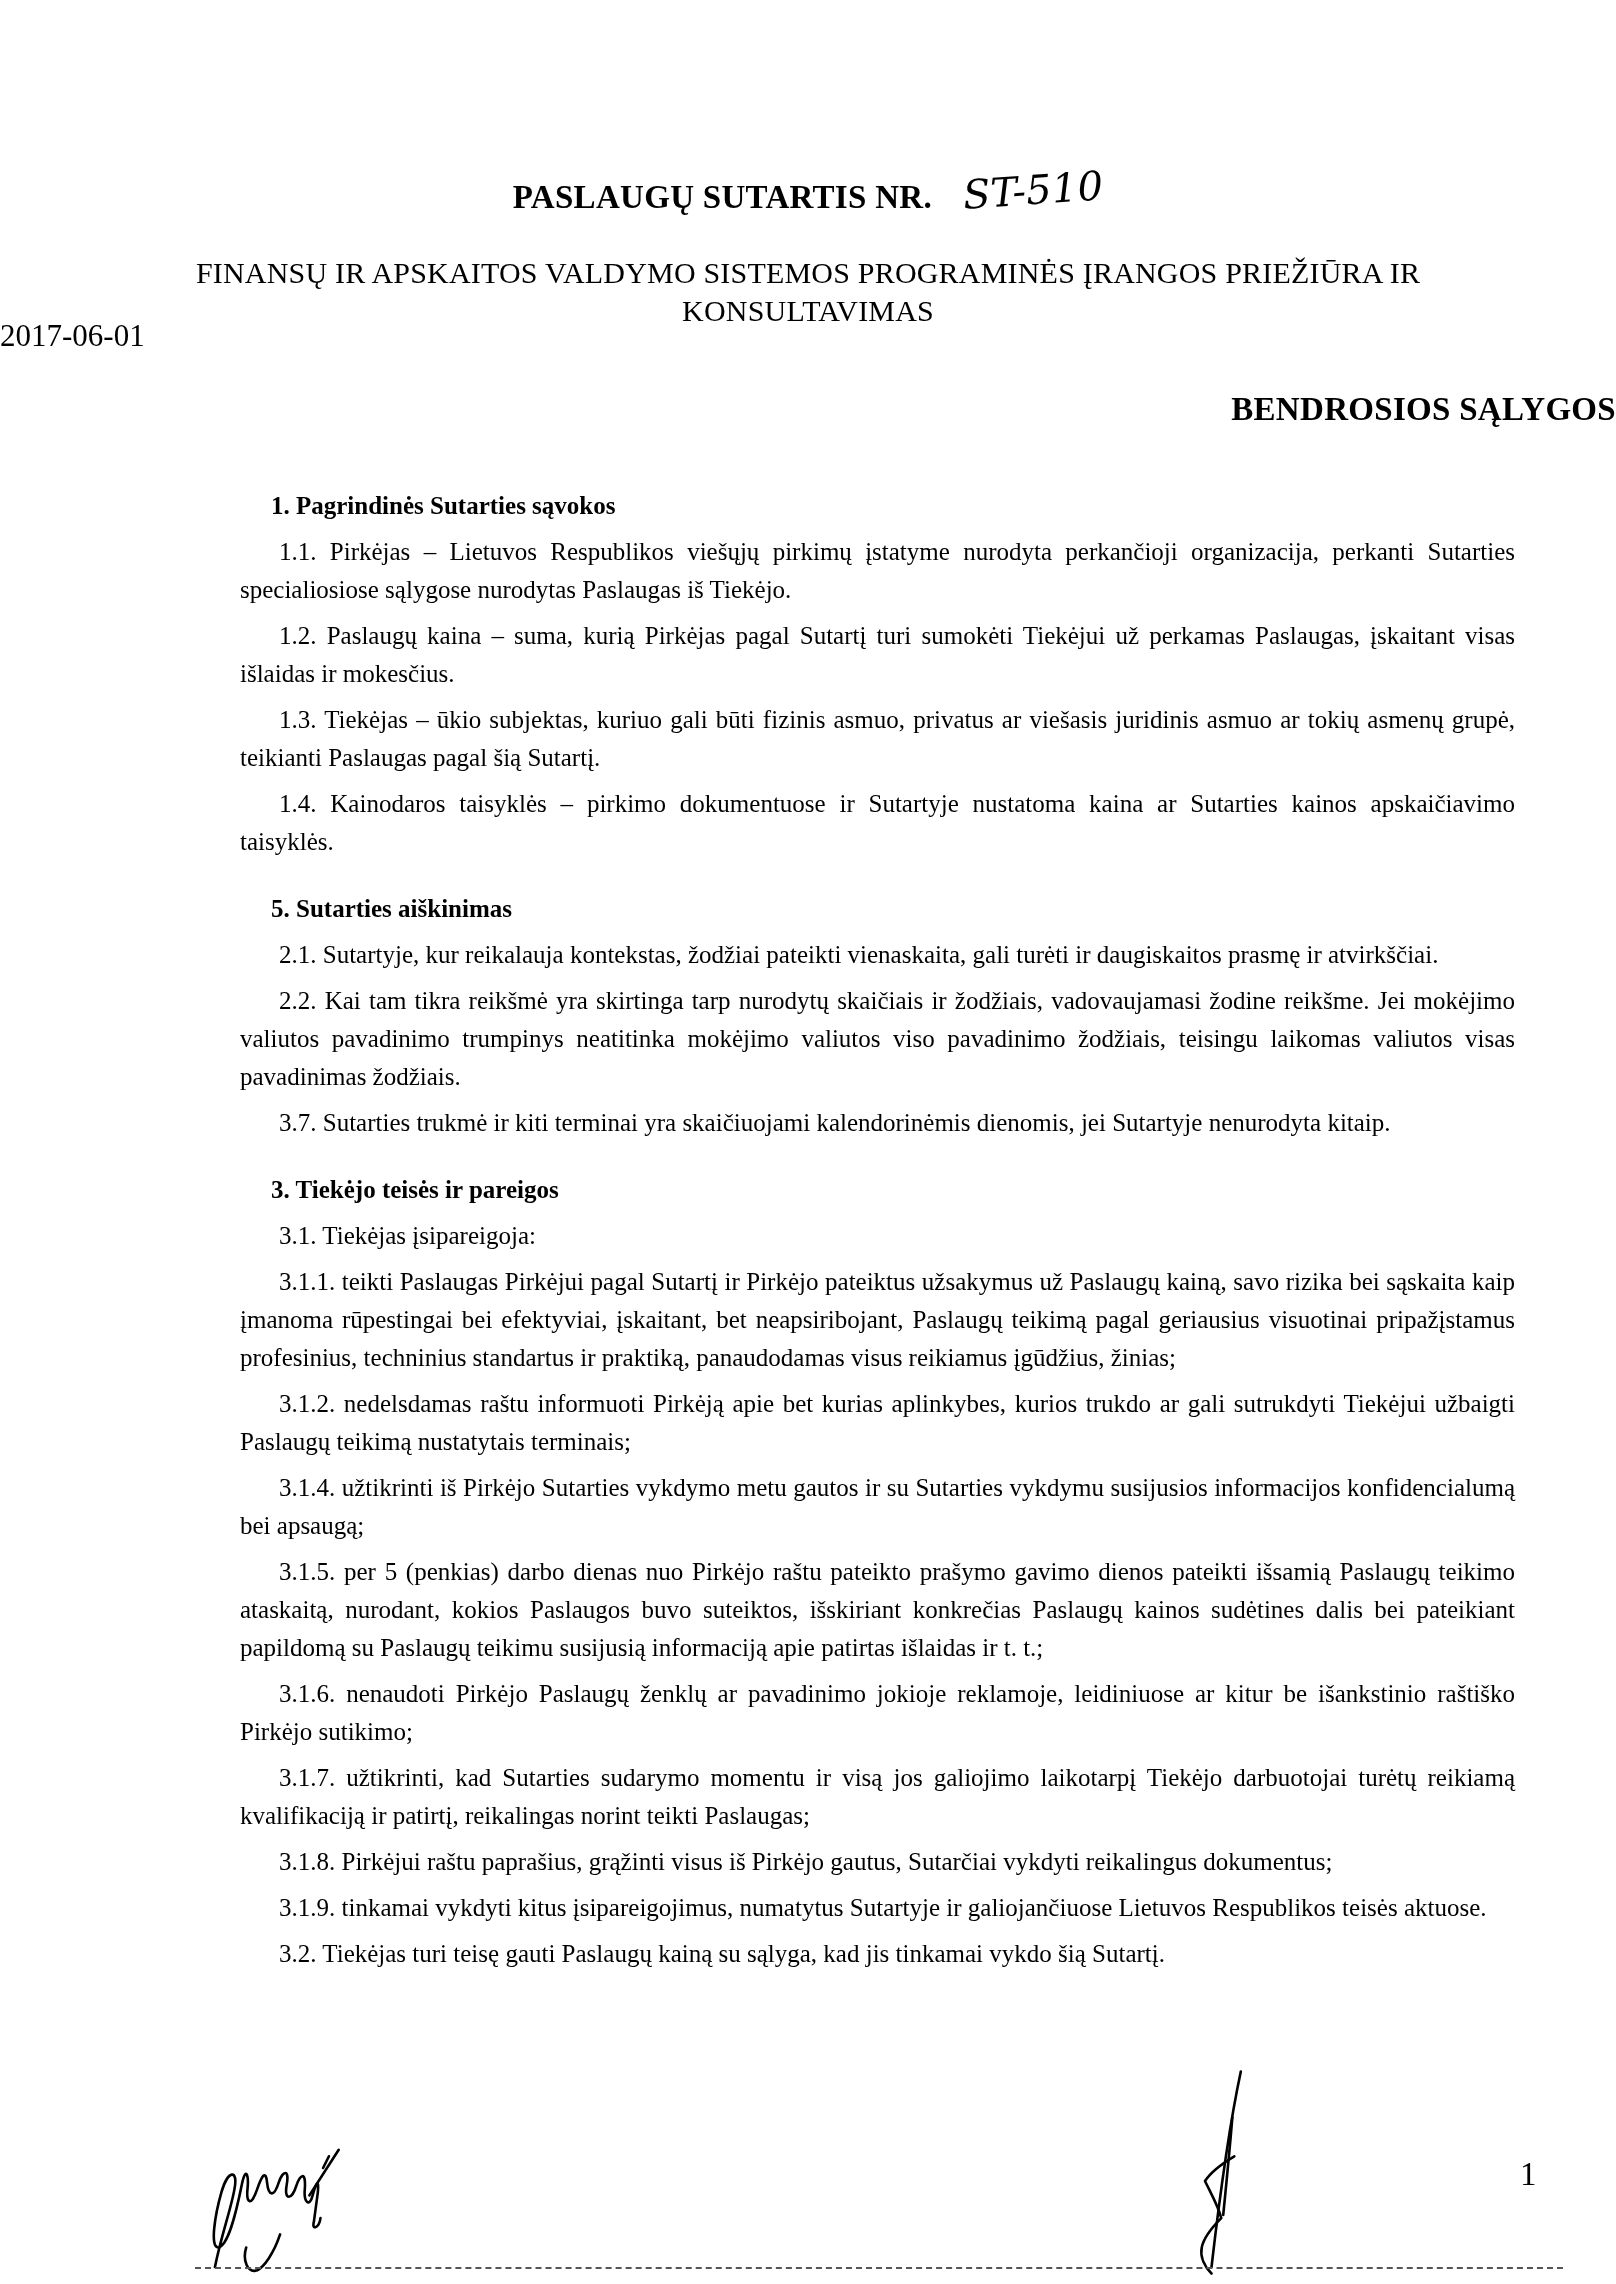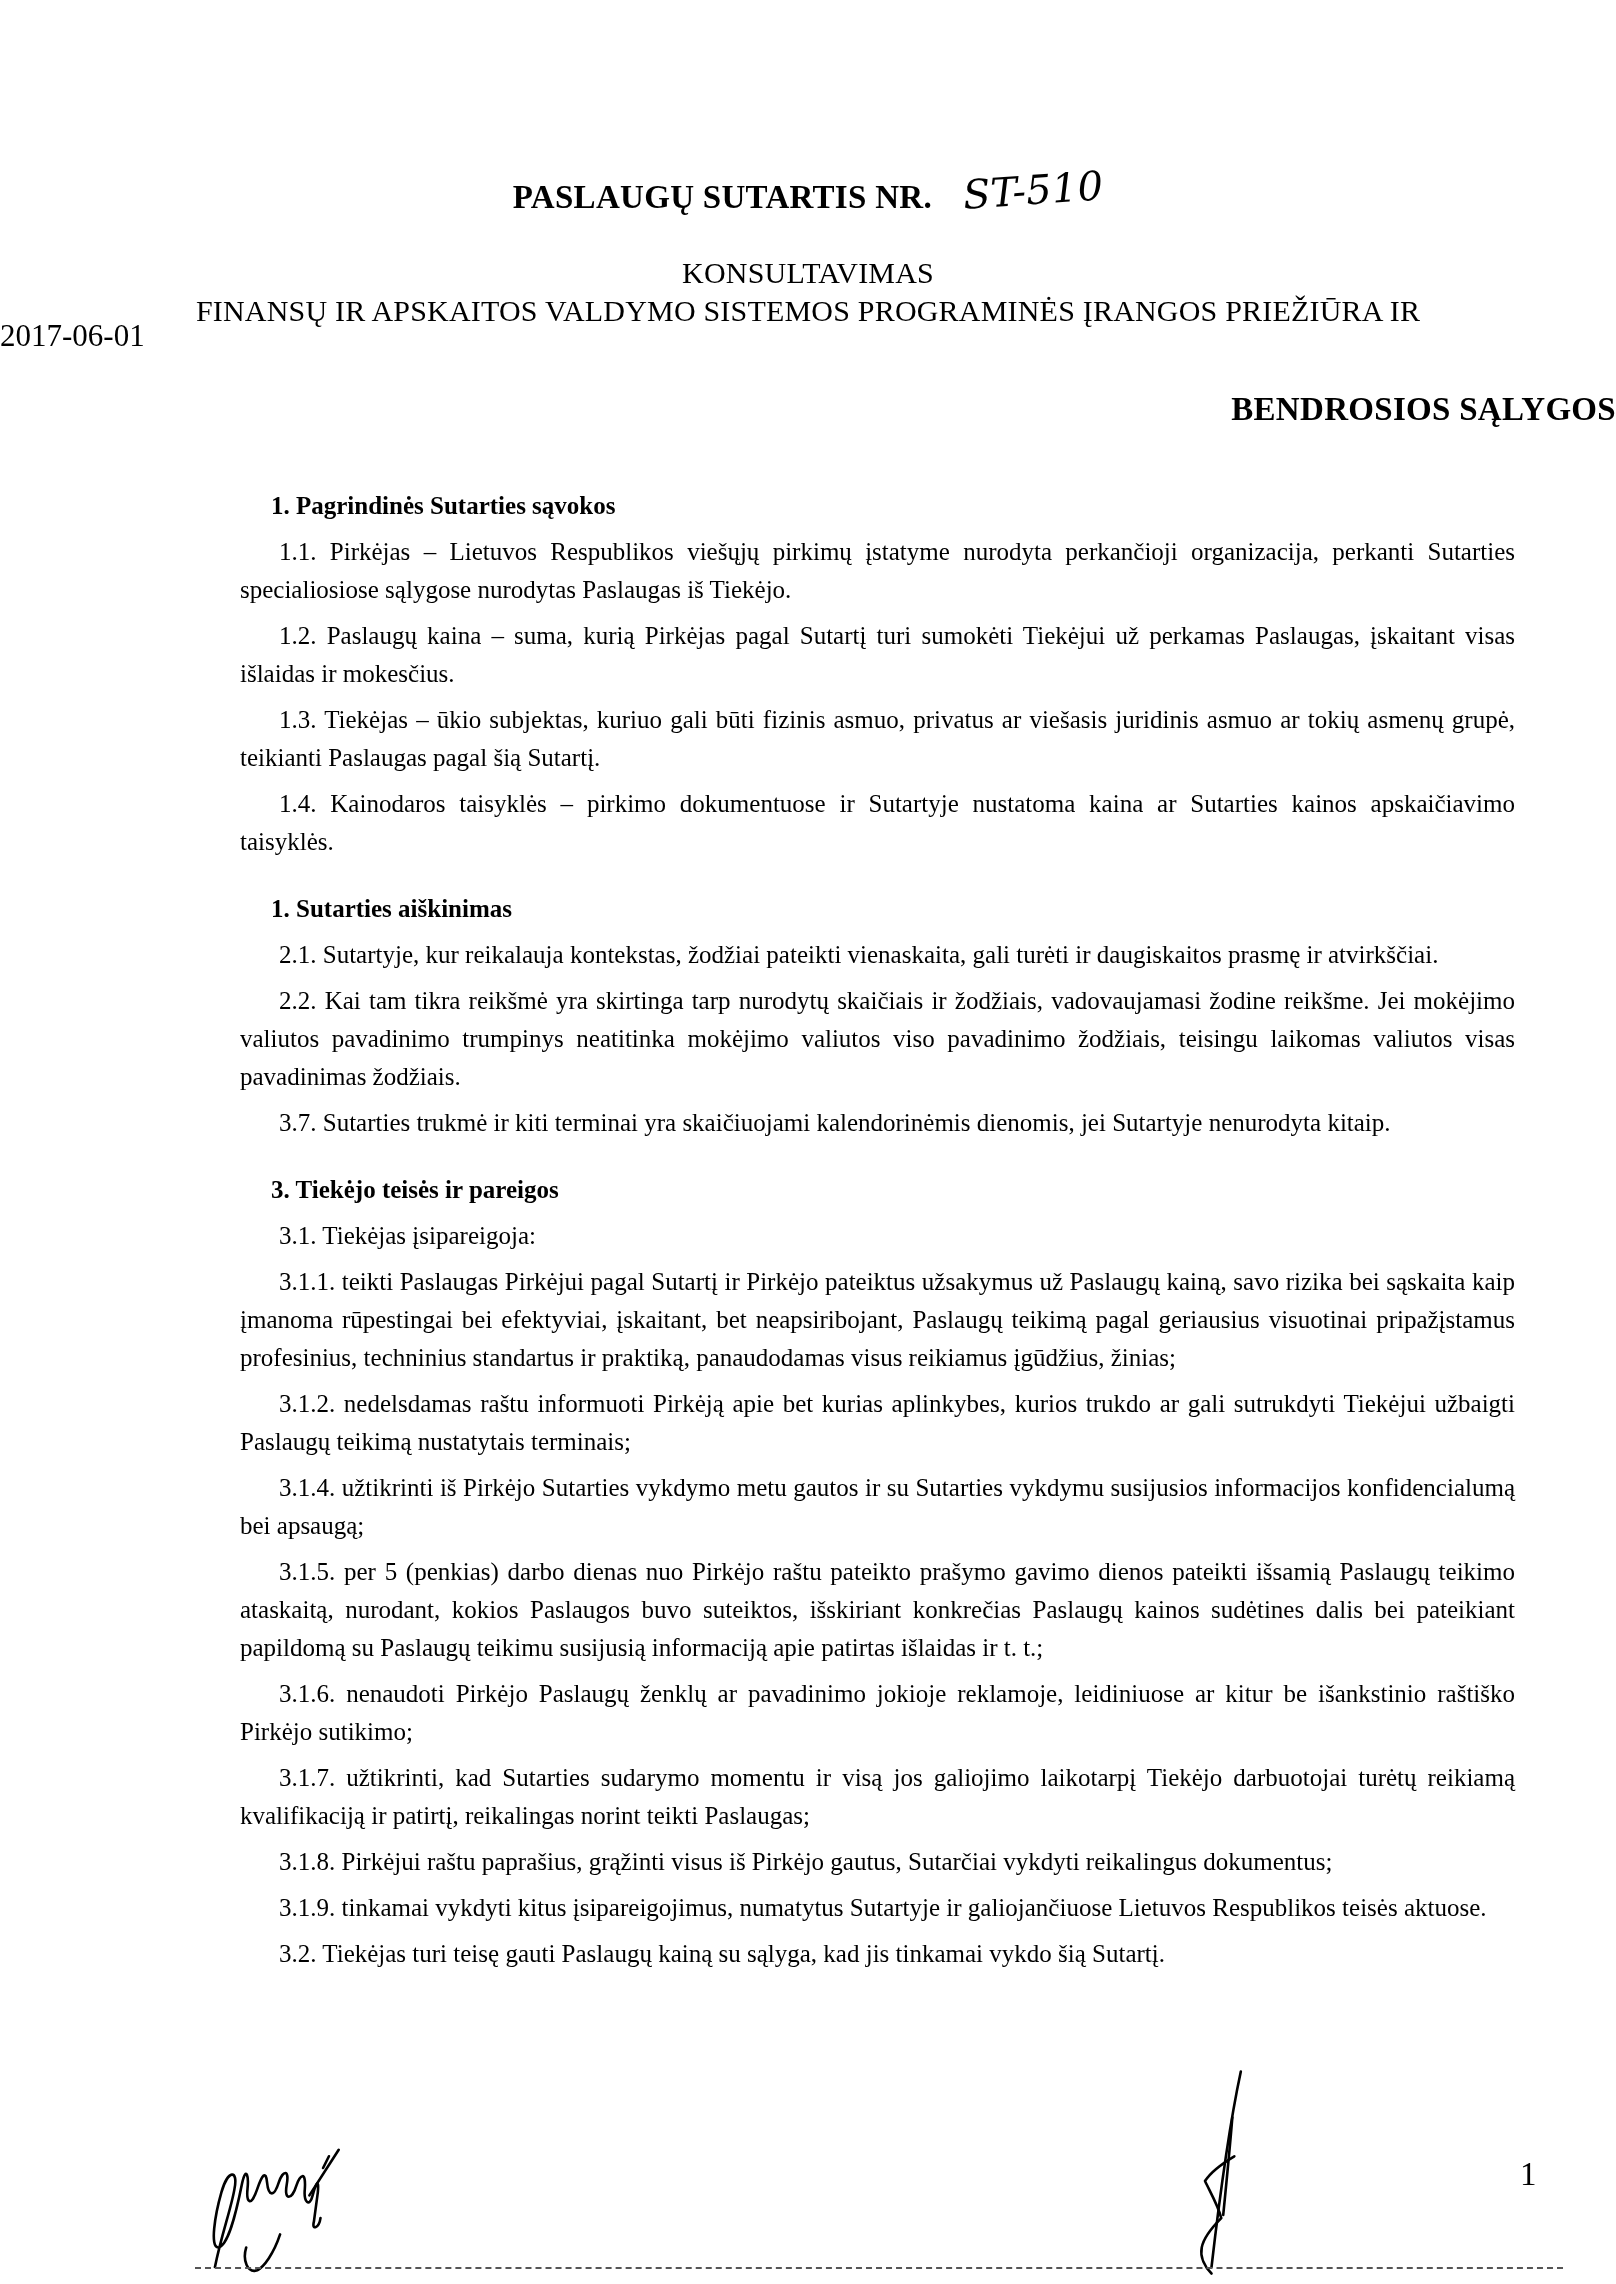--- a/index.html
+++ b/index.html
@@ -44,38 +44,38 @@
 <body>
 
 <div class="page">
 
   <div class="title-row">
     <span>PASLAUGŲ SUTARTIS NR.</span>
     <span class="contract-no-hand">ST-510</span>
   </div>
 
   <div class="subtitle">
+    <div>FINANSŲ IR APSKAITOS VALDYMO SISTEMOS PROGRAMINĖS ĮRANGOS PRIEŽIŪRA IR</div>
     <div>KONSULTAVIMAS</div>
-    <div>FINANSŲ IR APSKAITOS VALDYMO SISTEMOS PROGRAMINĖS ĮRANGOS PRIEŽIŪRA IR</div>
   </div>
 
   <div class="date">2017-06-01</div>
 
   <div class="gen-conditions">BENDROSIOS SĄLYGOS</div>
 
   <div class="body">
 
     <div class="section-head">1. Pagrindinės Sutarties sąvokos</div>
     <p class="para">1.1. Pirkėjas – Lietuvos Respublikos viešųjų pirkimų įstatyme nurodyta perkančioji organizacija, perkanti Sutarties specialiosiose sąlygose nurodytas Paslaugas iš Tiekėjo.</p>
     <p class="para">1.2. Paslaugų kaina – suma, kurią Pirkėjas pagal Sutartį turi sumokėti Tiekėjui už perkamas Paslaugas, įskaitant visas išlaidas ir mokesčius.</p>
     <p class="para">1.3. Tiekėjas – ūkio subjektas, kuriuo gali būti fizinis asmuo, privatus ar viešasis juridinis asmuo ar tokių asmenų grupė, teikianti Paslaugas pagal šią Sutartį.</p>
     <p class="para">1.4. Kainodaros taisyklės – pirkimo dokumentuose ir Sutartyje nustatoma kaina ar Sutarties kainos apskaičiavimo taisyklės.</p>
     <div class="gap"></div>
 
-    <div class="section-head">1. Sutarties aiškinimas</div>
+    <div class="section-head">5. Sutarties aiškinimas</div>
     <p class="para">2.1. Sutartyje, kur reikalauja kontekstas, žodžiai pateikti vienaskaita, gali turėti ir daugiskaitos prasmę ir atvirkščiai.</p>
     <p class="para">2.2. Kai tam tikra reikšmė yra skirtinga tarp nurodytų skaičiais ir žodžiais, vadovaujamasi žodine reikšme. Jei mokėjimo valiutos pavadinimo trumpinys neatitinka mokėjimo valiutos viso pavadinimo žodžiais, teisingu laikomas valiutos visas pavadinimas žodžiais.</p>
     <p class="para">3.7. Sutarties trukmė ir kiti terminai yra skaičiuojami kalendorinėmis dienomis, jei Sutartyje nenurodyta kitaip.</p>
     <div class="gap"></div>
 
     <div class="section-head">3. Tiekėjo teisės ir pareigos</div>
     <p class="para">3.1. Tiekėjas įsipareigoja:</p>
     <p class="para">3.1.1. teikti Paslaugas Pirkėjui pagal Sutartį ir Pirkėjo pateiktus užsakymus už Paslaugų kainą, savo rizika bei sąskaita kaip įmanoma rūpestingai bei efektyviai, įskaitant, bet neapsiribojant, Paslaugų teikimą pagal geriausius visuotinai pripažįstamus profesinius, techninius standartus ir praktiką, panaudodamas visus reikiamus įgūdžius, žinias;</p>
     <p class="para">3.1.2. nedelsdamas raštu informuoti Pirkėją apie bet kurias aplinkybes, kurios trukdo ar gali sutrukdyti Tiekėjui užbaigti Paslaugų teikimą nustatytais terminais;</p>
     <p class="para">3.1.4. užtikrinti iš Pirkėjo Sutarties vykdymo metu gautos ir su Sutarties vykdymu susijusios informacijos konfidencialumą bei apsaugą;</p>

